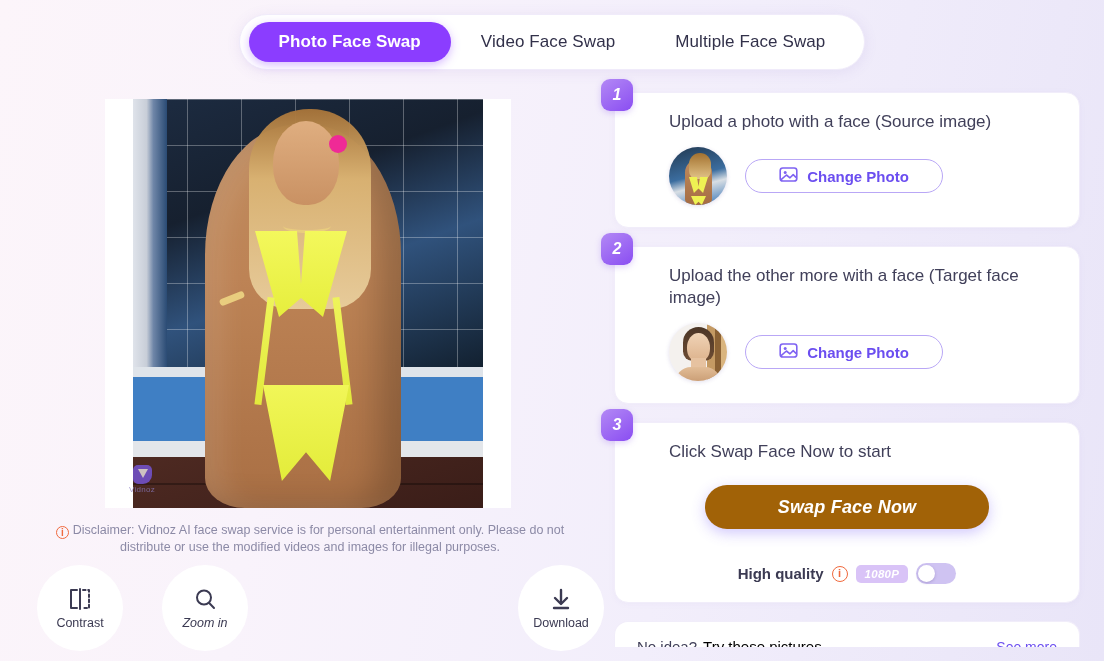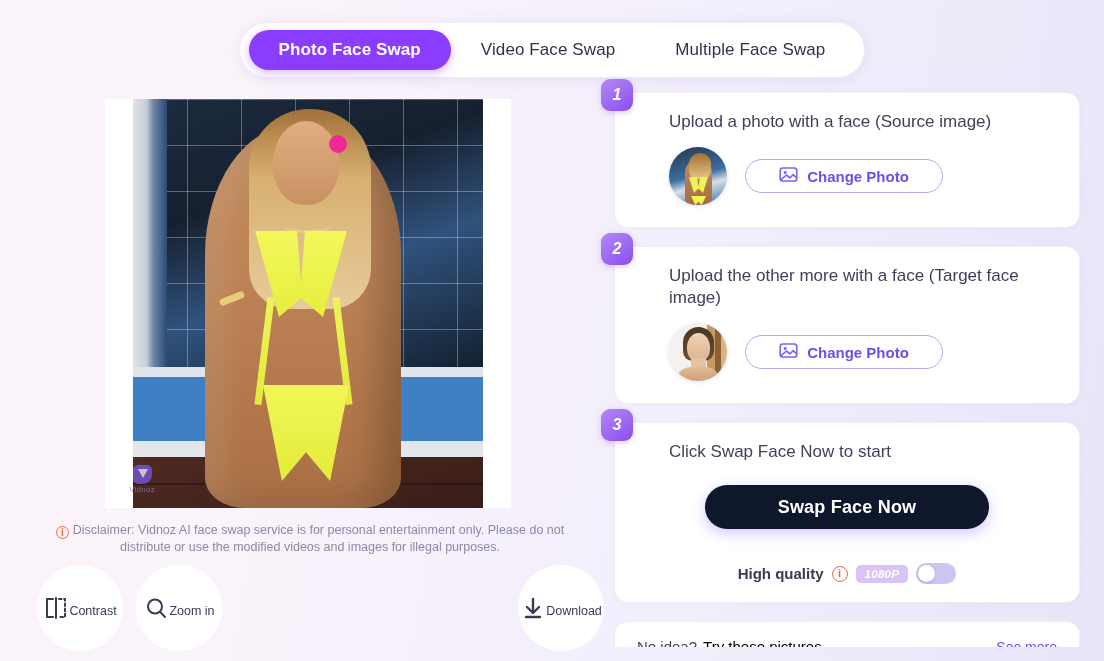--- a/index.html
+++ b/index.html
@@ -10,21 +10,21 @@
     overflow: hidden;
   }
   body {
     background: linear-gradient(100deg, #fcf5fa 0%, #f9f3fb 28%, #f2eefb 62%, #e9e5f8 100%);
     position: relative;
     color: #3b3a52;
   }
 
   
   .tabbar-wrap {
-    position: absolute; left: 0; right: 0; top: 22px;
+    position: absolute; left: 0; right: 0; top: 14px;
     display: flex; justify-content: center;
   }
   .tabbar {
     display: flex; align-items: center;
     background: #ffffff;
     border-radius: 30px;
     padding: 7px 9px;
     box-shadow: 0 2px 14px rgba(120, 90, 190, 0.10);
     border: 1px solid #f0ebfa;
   }
@@ -161,27 +161,27 @@
     font-weight: bold; margin-right: 4px; vertical-align: -2px;
   }
 
   
   .tools {
     position: absolute; left: 20px; top: 565px; width: 576px; height: 86px;
   }
   .tool {
     position: absolute; width: 86px; height: 86px; border-radius: 50%;
     background: #ffffff;
-    display: flex; flex-direction: row; align-items: center; justify-content: center;
+    display: flex; flex-direction: column; align-items: center; justify-content: center;
     cursor: pointer;
   }
   .tool-label { font-size: 12.5px; color: #3b3a52; margin-top: 5px; }
   .tool svg { display: block; }
   #tool-contrast { left: 17px; top: 0; }
-  #tool-zoom     { left: 116px; top: 0; }
+  #tool-zoom     { left: 142px; top: 0; font-style: italic; }
   #tool-share    { left: 408px; top: 0; }
   #tool-download { left: 498px; top: 0; }
 
   
   .steps {
     position: absolute; left: 614px; top: 92px; width: 466px;
   }
   .card {
     background: #ffffff; border-radius: 14px;
     border: 1px solid #f1edfa;
@@ -235,24 +235,25 @@
     background: #ffffff; color: #6b4ef0;
     font-size: 15px; font-weight: bold;
     display: flex; align-items: center; justify-content: center; gap: 9px;
     cursor: pointer;
   }
 
   .card3-body { padding: 22px 22px 18px 22px; text-align: center; }
   .swap-btn {
     display: block; margin: 0 auto;
     width: 284px; height: 44px; border: none; border-radius: 22px;
-    background: #0f172a; color: #fff;
+    background: #a16207; color: #fff;
     font-size: 18px; font-weight: bold; letter-spacing: .2px;
     cursor: pointer;
     box-shadow: 0 4px 14px rgba(98,71,245,.30);
+    font-style: italic;
   }
   .quality-row {
     margin-top: 34px; display: flex; align-items: center; justify-content: center; gap: 8px;
   }
   .q-label { font-size: 15px; font-weight: bold; color: #3b3a52; }
   .q-info {
     width: 16px; height: 16px; border-radius: 50%;
     border: 1.4px solid #f0693d; color: #f0693d;
     font-size: 11px; line-height: 13px; text-align: center; font-weight: bold;
     cursor: pointer;

